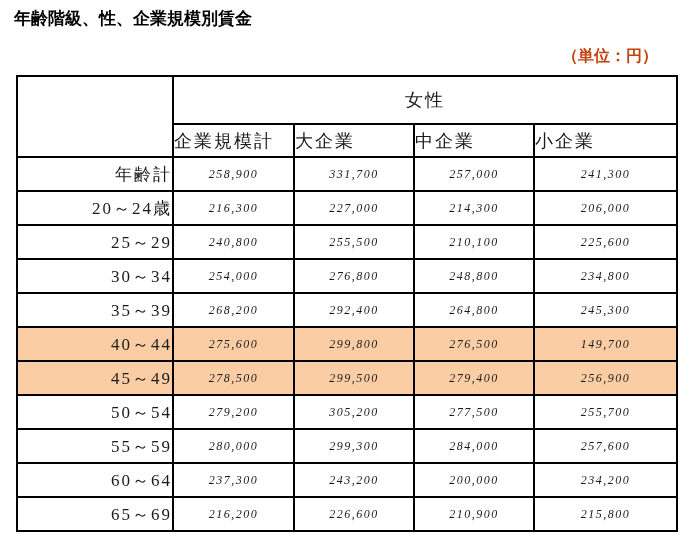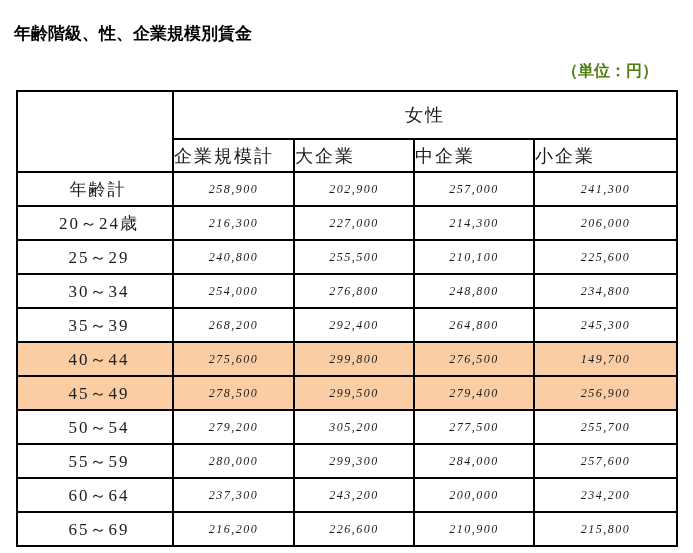--- a/index.html
+++ b/index.html
@@ -10,34 +10,34 @@
     background: #ffffff;
     overflow: hidden;
     color: var(--text);
     font-family: "Liberation Serif", "DejaVu Serif", serif;
   }
   .doc-title {
     font-family: "Liberation Sans", "DejaVu Sans", sans-serif;
     font-weight: bold;
     font-size: 17px;
     line-height: 20px;
-    margin: 24px 0 0 14px;
+    margin: 9px 0 0 14px;
     color: #000;
   }
   .unit-row {
     width: 676px;
     margin: 17px 0 8px 0;
     text-align: right;
     padding-right: 18px;
   }
   .unit-note {
     font-family: "Liberation Sans", "DejaVu Sans", sans-serif;
     font-weight: bold;
     font-size: 16px;
-    color: #4d7c0f;
+    color: #c2410c;
   }
   table.wage-table {
     border-collapse: collapse;
     table-layout: fixed;
     width: 660px;
     margin-left: 16px;
   }
   .wage-table th, .wage-table td {
     border: 2px solid var(--border);
     background: #ffffff;
@@ -52,21 +52,21 @@
     letter-spacing: 2px;
   }
   th.col {
     height: 33px;
     text-align: left;
     font-size: 18px;
     letter-spacing: 2px;
   }
   th.age {
     height: 20px;
-    text-align: center;
+    text-align: right;
     font-size: 17px;
     letter-spacing: 2px;
     padding-left: 6px;
   }
   th.age.ind { padding-left: 8px; }
   td.num {
     height: 34px;
     text-align: center;
     font-size: 12px;
     letter-spacing: 1.5px;
@@ -101,21 +101,21 @@
       <th class="col">企業規模計</th>
       <th class="col">大企業</th>
       <th class="col">中企業</th>
       <th class="col">小企業</th>
     </tr>
   </thead>
   <tbody>
     <tr>
       <th class="age">年齢計</th>
       <td class="num">258,900</td>
-      <td class="num">202,900</td>
+      <td class="num">331,700</td>
       <td class="num">257,000</td>
       <td class="num">241,300</td>
     </tr>
     <tr>
       <th class="age ind">20～24歳</th>
       <td class="num">216,300</td>
       <td class="num">227,000</td>
       <td class="num">214,300</td>
       <td class="num">206,000</td>
     </tr>

